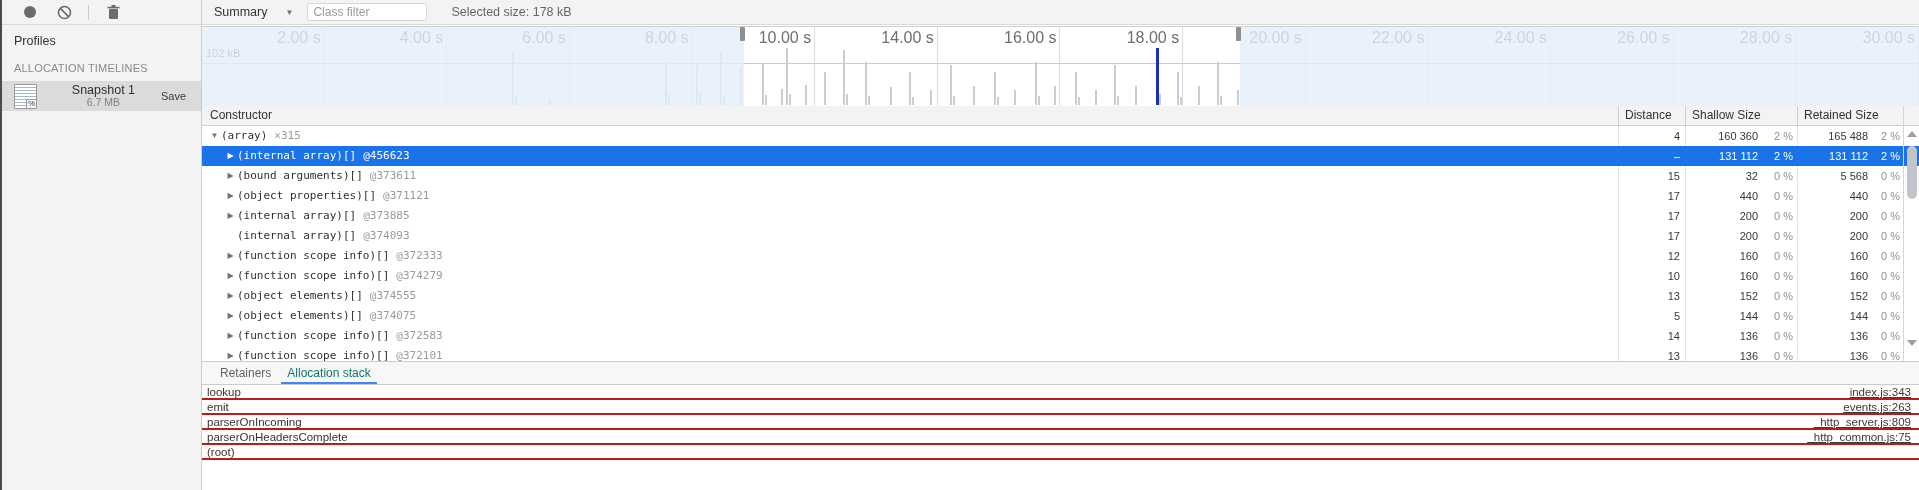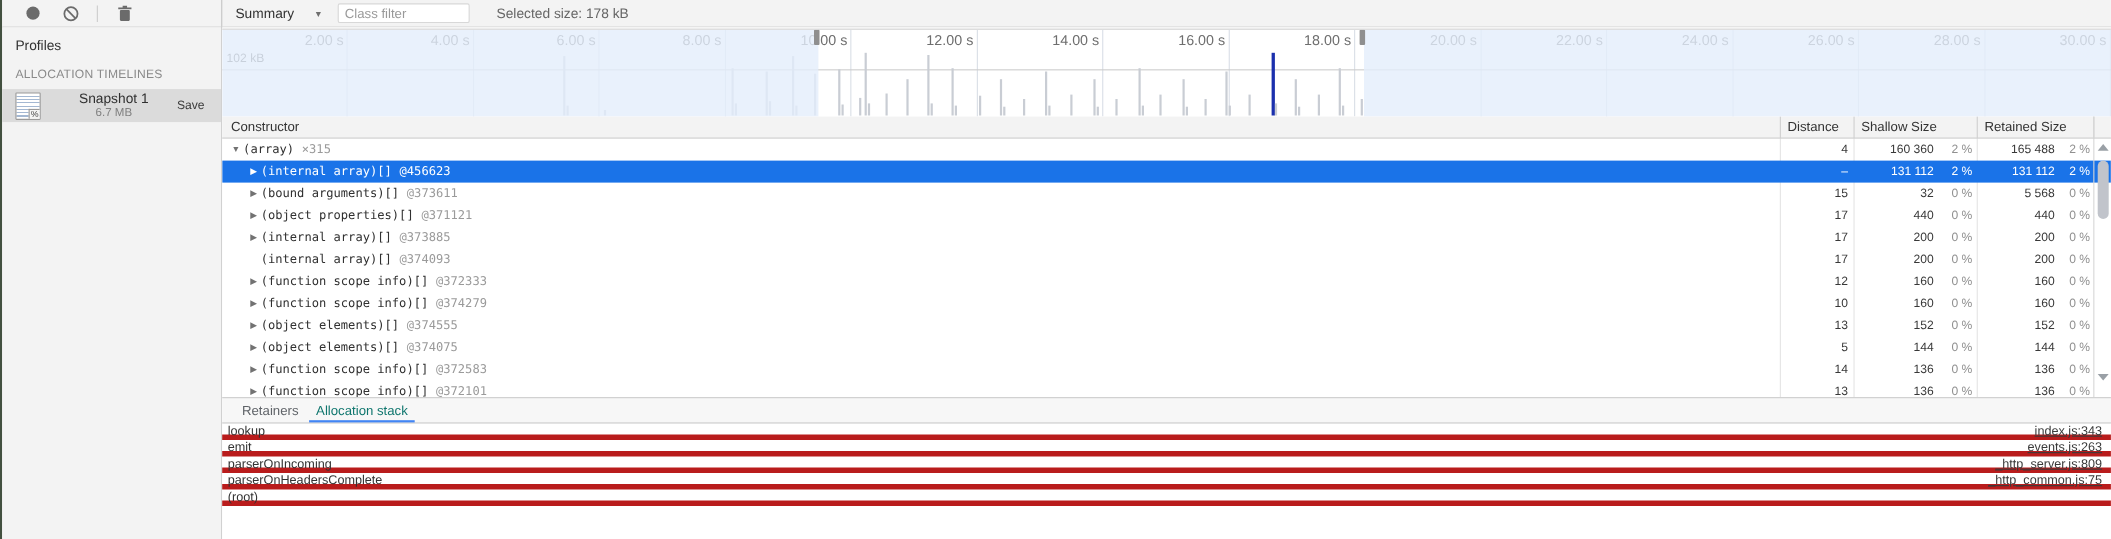--- a/index.html
+++ b/index.html
@@ -44,21 +44,21 @@
   .snap-size { font-size:10.5px; color:#808080; line-height:11px; }
   .save-link { font-size:11px; color:#3a3a3a; cursor:pointer; margin-right:3px; }
 
   
   .main { position:absolute; left:202px; top:25px; right:0; bottom:0; background:#fff; }
 
   
   .timeline { position:absolute; left:0; top:1px; width:100%; height:80px; border-top:1px solid #cfcfcf; overflow:hidden; }
   .ruler { position:absolute; inset:0; display:flex; }
   .ruler-cell { flex:1 1 0; border-right:1px solid #d9dee6; position:relative; }
-  .ruler-label { position:absolute; top:2px; right:3px; font-size:13px; color:#6e6e6e; z-index:1;text-align:right; }
+  .ruler-label { position:absolute; top:2px; right:3px; font-size:16px; color:#6e6e6e; z-index:1;text-align:right; }
   .hgrid { position:absolute; left:0; right:0; top:36px; height:1px; background:#cccccc; z-index:2; }
   .ylabel { position:absolute; left:4px; top:20px; font-size:11px; color:#5c5c5c; z-index:3; }
   .bar { position:absolute; bottom:1px; width:2px; background:var(--bar-gray); z-index:2; }
   .bar.navy { background:var(--bar-navy); width:3px; }
   .overlay { position:absolute; top:0; bottom:0; background:var(--overlay-blue); z-index:4; }
   .overlay-left { left:0; width:542px; }
   .overlay-right { left:1038px; right:0; }
   .handle { position:absolute; top:0; width:5px; height:14px; background:#8f8f8f; border-radius:1px; z-index:5; cursor:ew-resize; }
   .handle-left { left:538px; }
   .handle-right { left:1034px; }
@@ -106,21 +106,21 @@
   
   .tabbar { position:absolute; left:0; top:336px; width:100%; height:24px; background:#f7f7f7;
     border-top:1px solid #ccc; border-bottom:1px solid #ccc; display:flex; align-items:stretch; padding-left:10px; }
   .tab { position:relative; display:flex; align-items:center; padding:0 8px; font-size:12px;
     color:#5f6368; cursor:pointer; }
   .tab.active { color:#0f766e; }
   .tab.active .tab-underline { position:absolute; left:2px; right:2px; bottom:0; height:2px; background:var(--tab-blue); }
 
   
   .stack { position:absolute; left:0; top:360px; width:100%; }
-  .stack-row { position:relative; height:15px; line-height:15px; border-bottom:5px solid #b91c1c;
+  .stack-row { position:relative; height:15px; line-height:15px; border-bottom:2px solid #b91c1c;
     font-size:11.5px; color:#333; }
   .stack-fn { position:absolute; left:5px; top:0; }
   .stack-loc { position:absolute; right:8px; top:0; color:#3a3a3a; text-decoration:underline; cursor:pointer; }
 </style>
 </head>
 <body>
 
 <div class="app">
   <div class="left-edge"></div>
 
@@ -183,23 +183,20 @@
             <span class="ruler-label">4.00 s</span>
           </div>
           <div class="ruler-cell">
             <span class="ruler-label">6.00 s</span>
           </div>
           <div class="ruler-cell">
             <span class="ruler-label">8.00 s</span>
           </div>
           <div class="ruler-cell">
             <span class="ruler-label">10.00 s</span>
-          </div>
-          <div class="ruler-cell">
-            <span class="ruler-label">12.00 s</span>
           </div>
           <div class="ruler-cell">
             <span class="ruler-label">14.00 s</span>
           </div>
           <div class="ruler-cell">
             <span class="ruler-label">16.00 s</span>
           </div>
           <div class="ruler-cell">
             <span class="ruler-label">18.00 s</span>
           </div>

